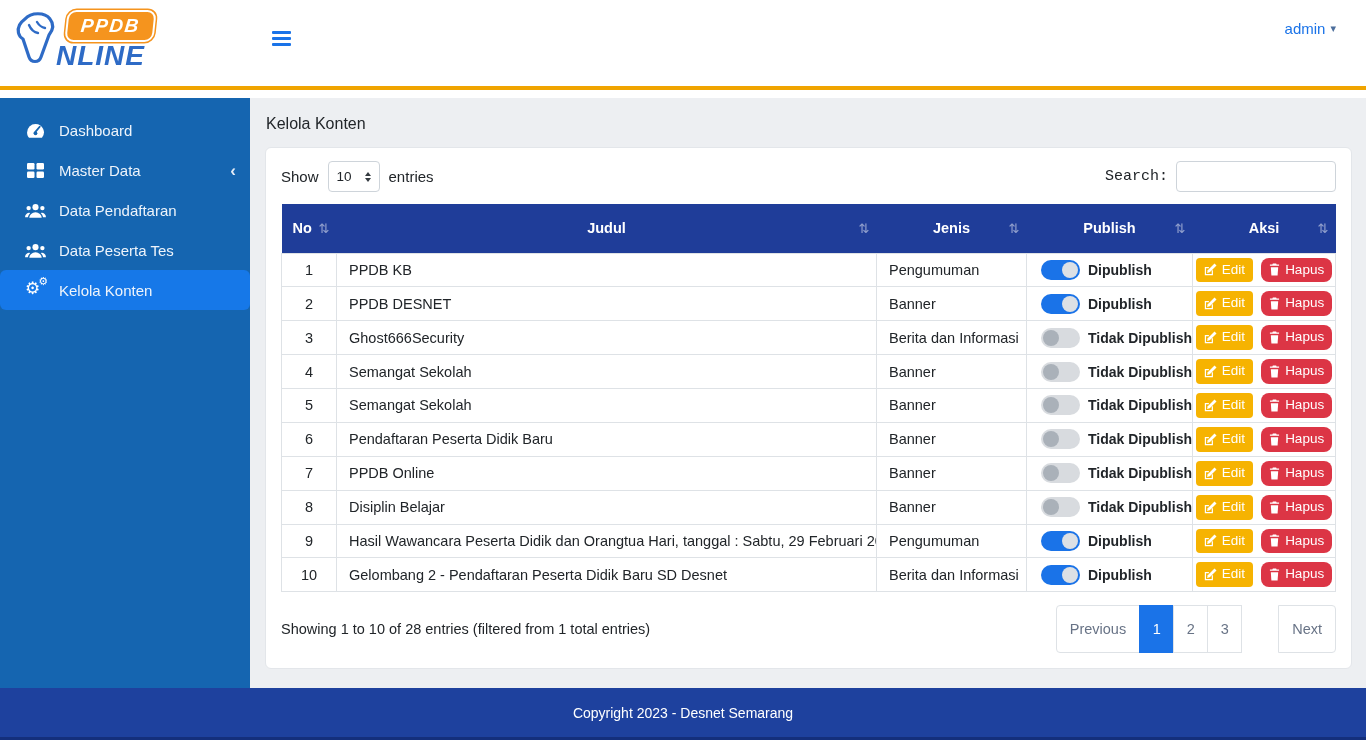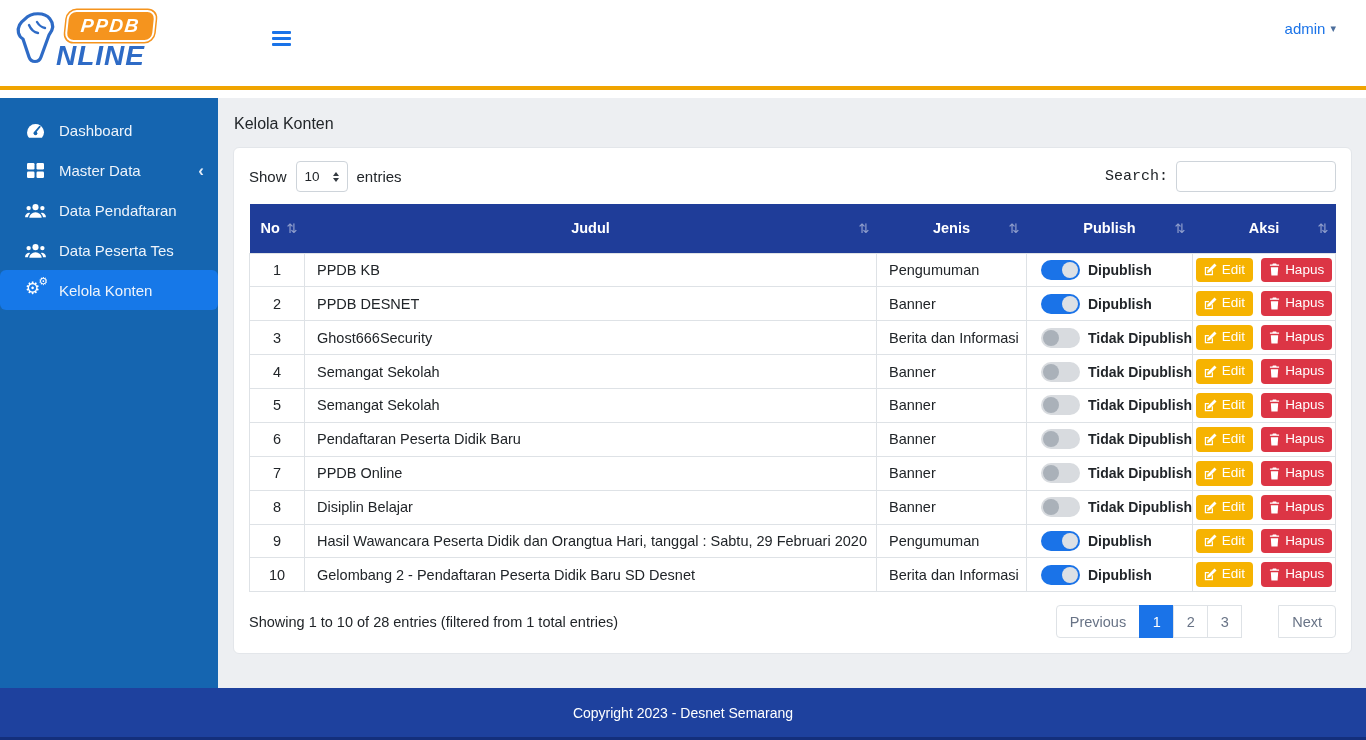--- a/index.html
+++ b/index.html
@@ -25,21 +25,21 @@
   .hamburger { position:absolute; left:272px; top:28px; width:19px; cursor:pointer; }
   .hamburger span { display:block; height:2.8px; background:var(--primary,#1a73e8);
     margin:3.2px 0; border-radius:1px; }
   .user-menu { position:absolute; right:30px; top:20px; color:var(--primary,#1a73e8);
     font-size:15px; cursor:pointer; display:flex; align-items:center; gap:5px; }
   .caret { font-size:11px; color:#4c6e9c; }
   .white-strip { height:8px; background:#fff; }
 
   
   .body-row { display:flex; height:590px; }
-  .sidebar { width:218px; flex:none; background:var(--sidebar,#1565b0); padding-top:12px; }
+  .sidebar { width:250px; flex:none; background:var(--sidebar,#1565b0); padding-top:12px; }
   .nav-item { height:40px; display:flex; align-items:center; padding:0 14px 0 24px;
     color:#eef4fb; font-size:15px; cursor:pointer; }
   .nav-item.active { background:var(--sidebar-active,#1678e8); border-radius:6px; font-weight:500; }
   .nav-item .icon { width:23px; margin-right:12px; display:flex; align-items:center;
     justify-content:center; flex:none; }
   .nav-chevron { margin-left:auto; font-size:17px; font-weight:bold; color:#e4ecf7; line-height:1; }
   .gear-wrap { position:relative; display:inline-block; width:21px; height:18px; }
   .gear-b { position:absolute; left:0; top:-3px; font-size:17px; color:#fff; }
   .gear-s { position:absolute; right:-2px; top:-6px; font-size:11px; color:#fff; }
 
@@ -86,27 +86,27 @@
   .toggle.off { background:#d8dbdf; }
   .knob { position:absolute; top:2px; width:16px; height:16px; border-radius:50%; }
   .on  .knob { right:2px; background:#dce0e5; }
   .off .knob { left:2px;  background:#aab1b9; }
   td.cell-aksi { padding:4px 6px; }
   .aksi-wrap { display:flex; gap:8px; justify-content:center; }
   .btn-sm { display:inline-flex; align-items:center; gap:5px; color:#fff; border:none;
     border-radius:4px; font-size:13.5px; padding:4px 8px; cursor:pointer;
     font-family:inherit; line-height:1.25; font-weight:500; }
   .btn-edit { background:var(--warning,#f6b301); }
-  .btn-del  { background:var(--danger,#dc3545); }
+  .btn-del  { background:var(--danger,#dc3545);border-radius:8px; }
   .bicon { display:inline-flex; align-items:center; }
 
   .table-footer { display:flex; justify-content:space-between; align-items:center; margin-top:13px; }
   .info { font-size:14.5px; }
   .pagination { display:flex; }
-  .page-btn { border:1px solid #dee2e6; background:#fff; height:33px; min-width:35px;
+  .page-btn { border:1px solid #dee2e6; background:#fff; height:48px; min-width:35px;
     padding:0 13px; font-size:14.5px; color:#687386; display:flex; align-items:center;
     justify-content:center; cursor:pointer; margin-left:-1px; font-family:inherit; }
   .page-btn.num { padding:0; }
   .page-btn:first-child { border-radius:4px 0 0 4px; margin-left:0; }
   .page-btn:last-child  { border-radius:0 4px 4px 0;margin-left:36px; }
   .page-btn.active { background:var(--primary,#1a73e8); border-color:var(--primary,#1a73e8); color:#fff; }
 
   .footer { height:52px; background:var(--footer,#1e419e); color:#fff; display:flex;
     align-items:center; justify-content:center; font-size:14px;
     border-bottom:3px solid #142f7c; }

